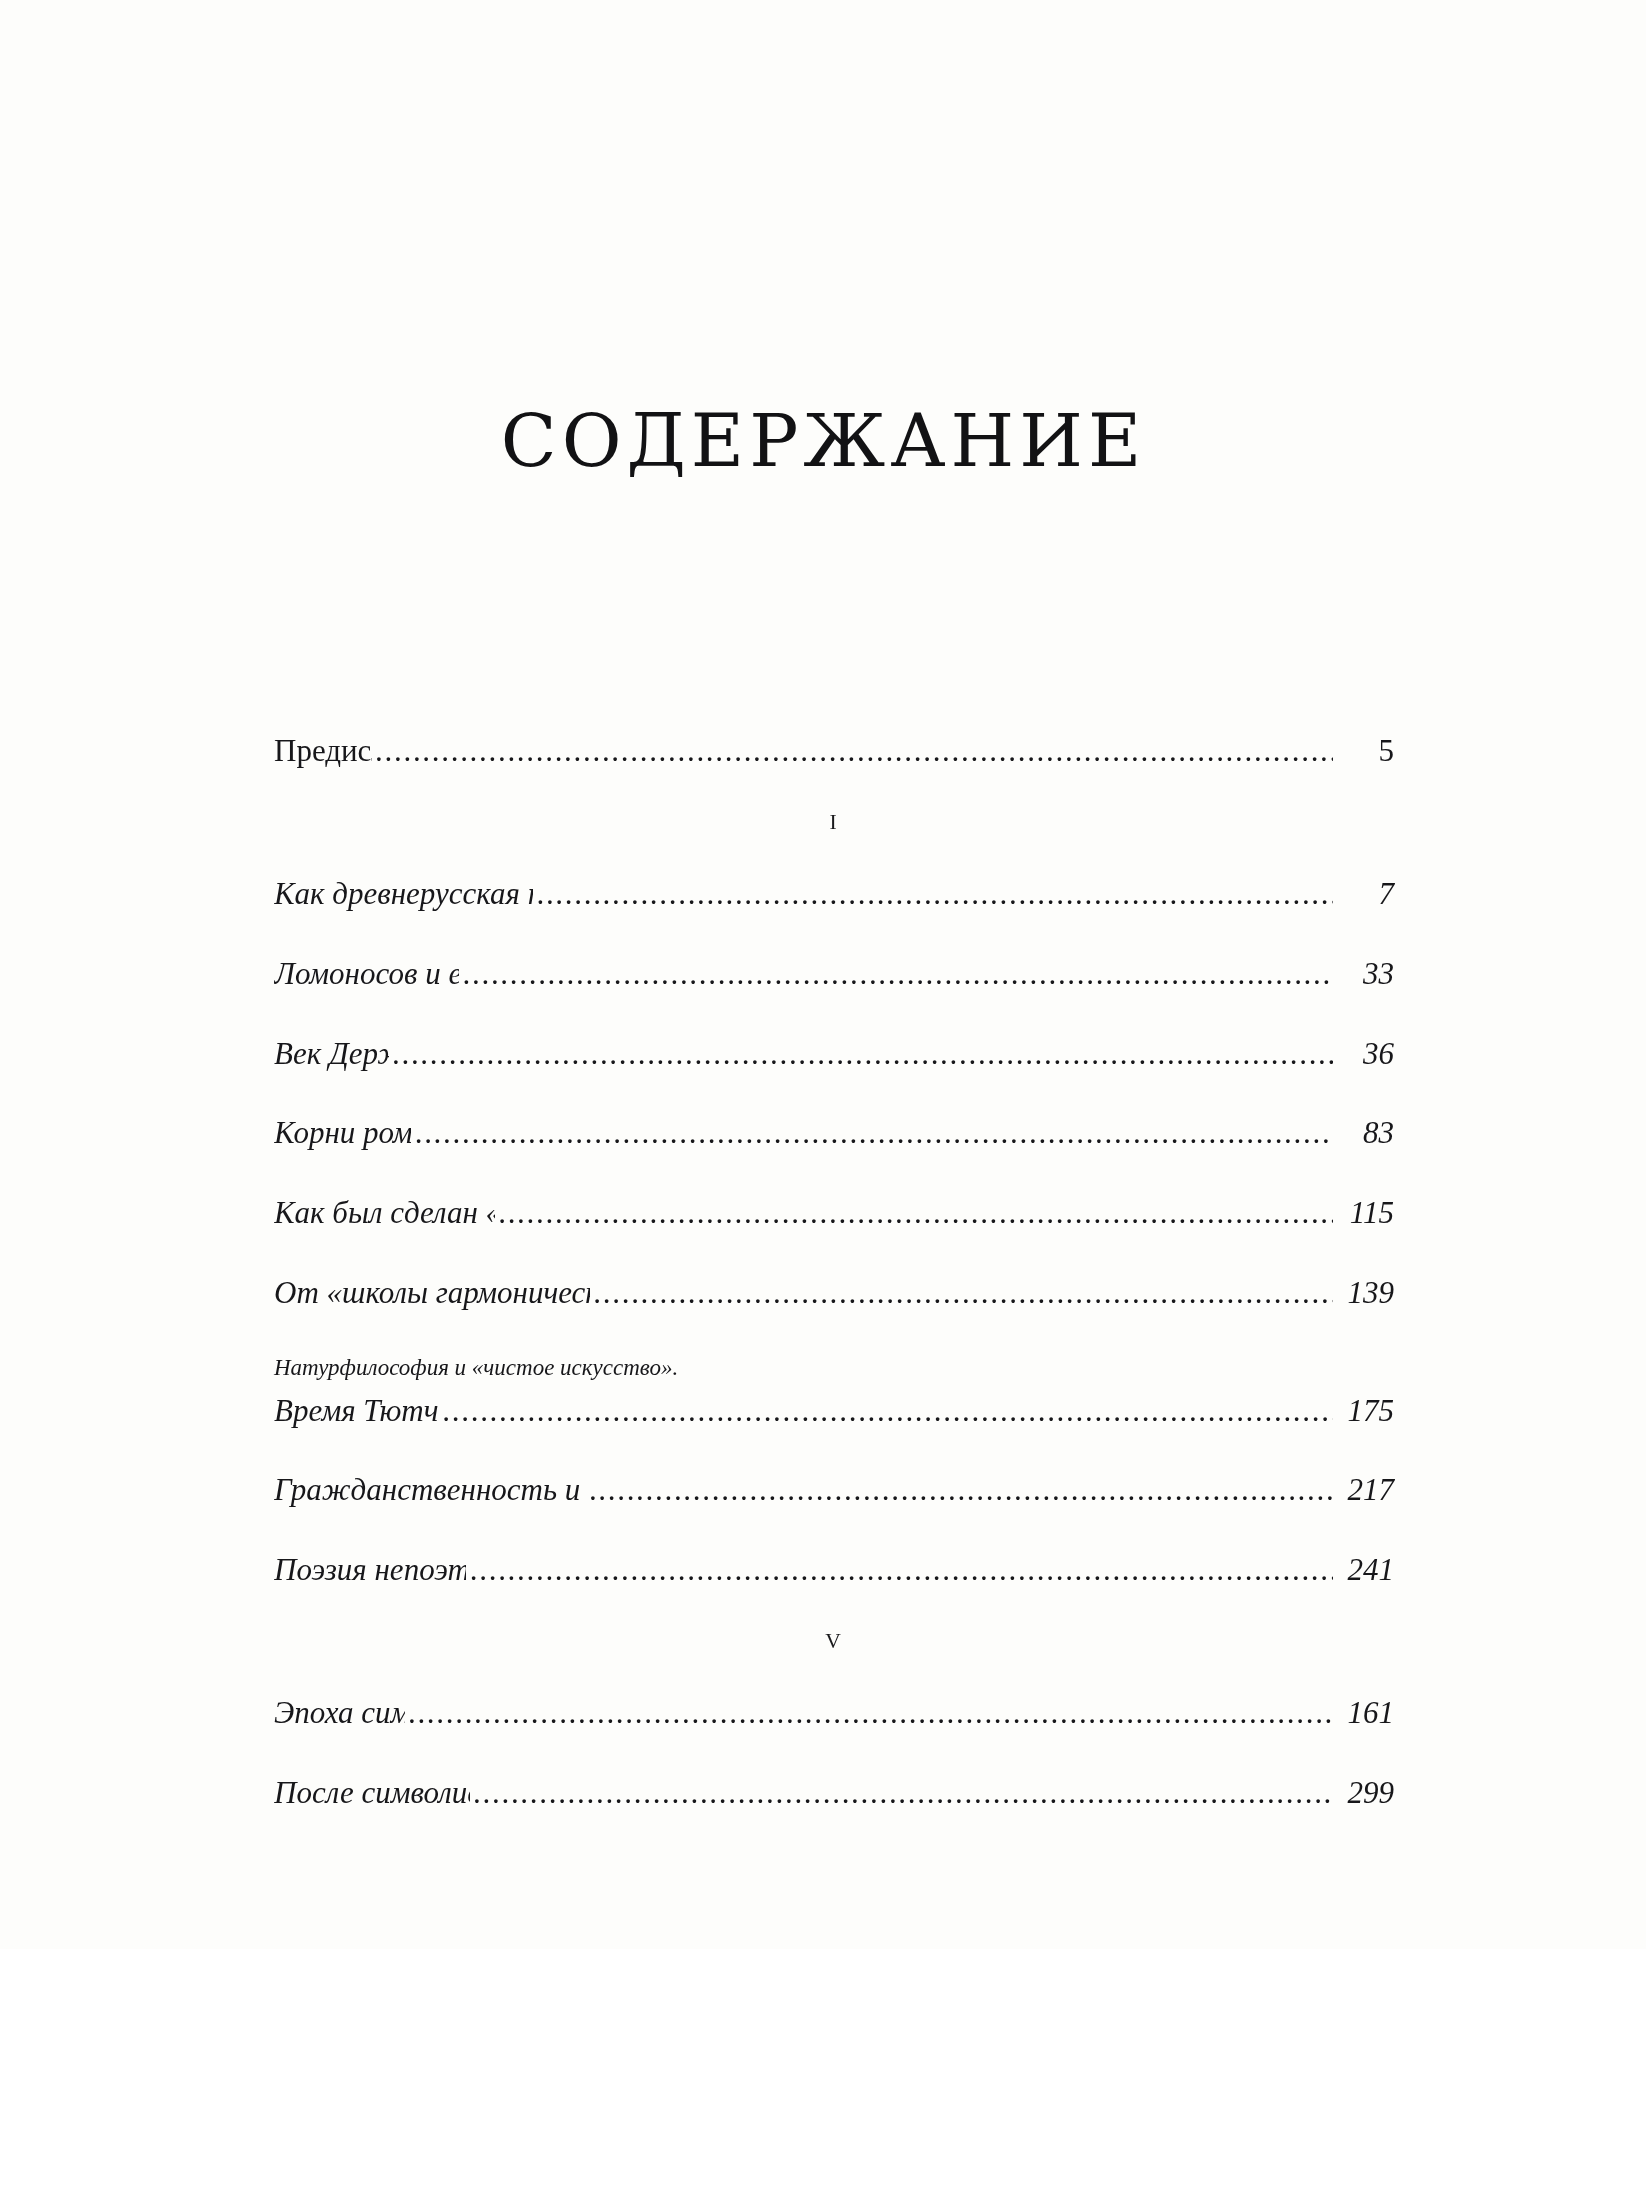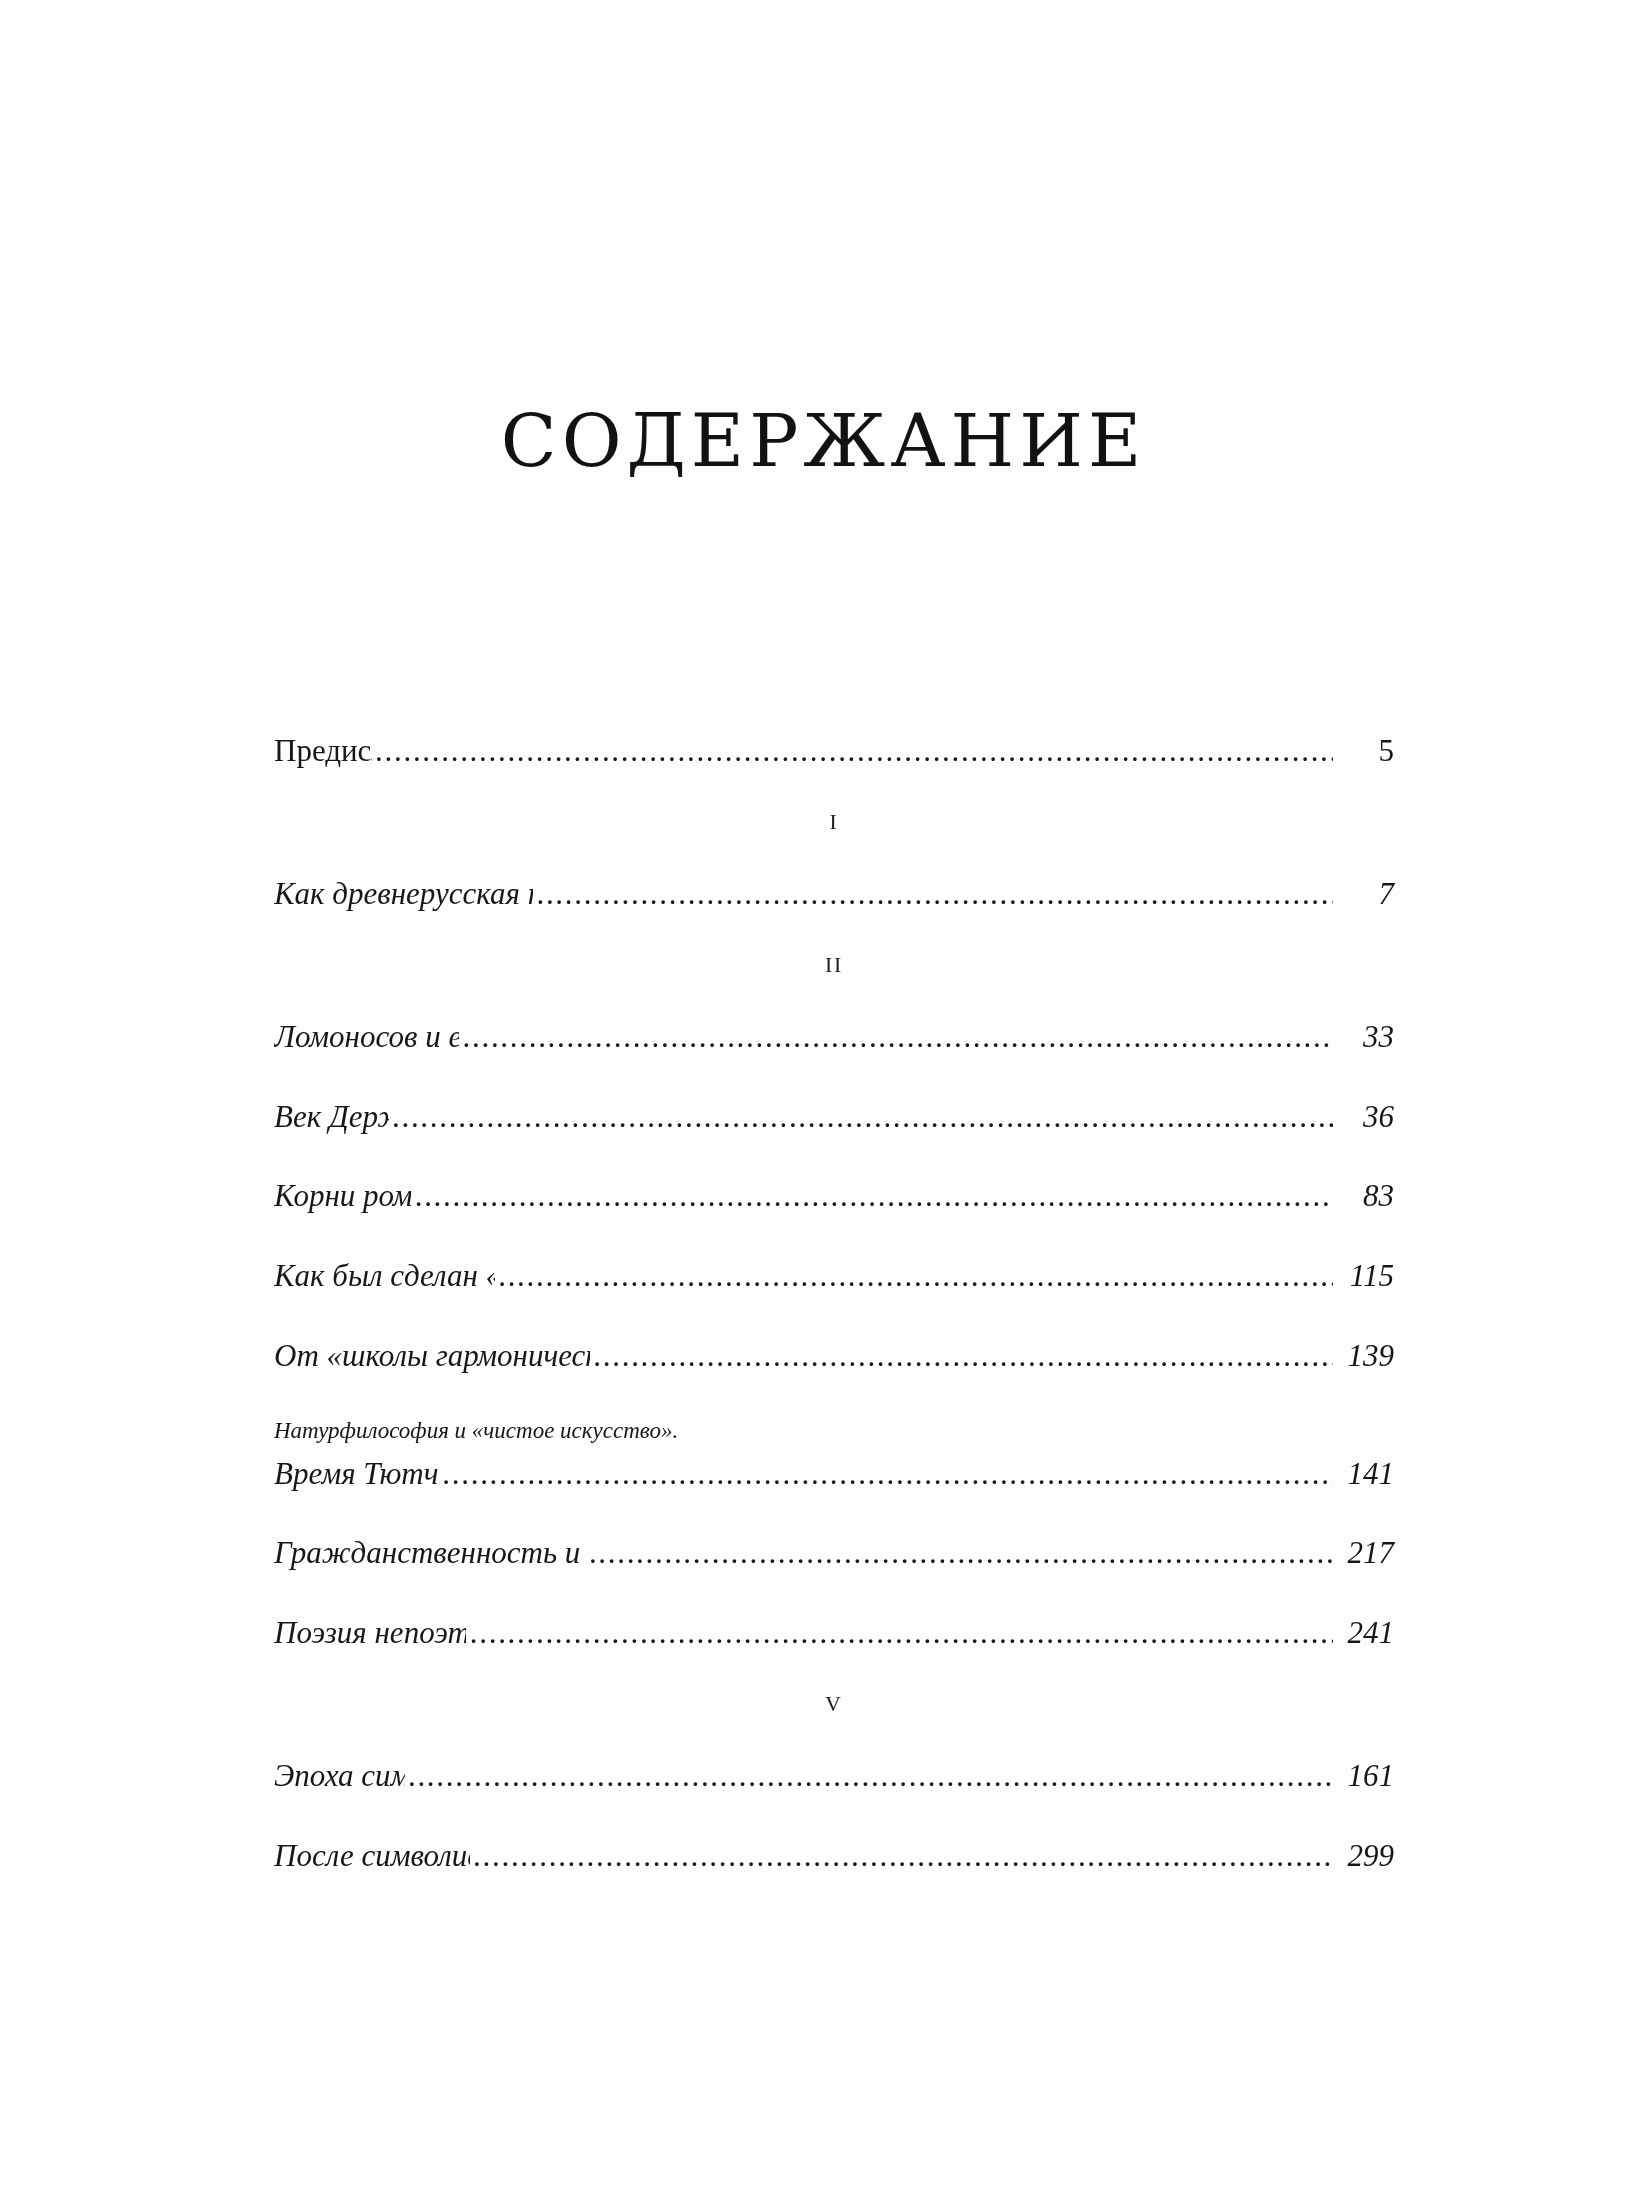--- a/index.html
+++ b/index.html
@@ -110,21 +110,20 @@
       <span class="entry-page">5</span>
     </div>
 
     <div class="part-num">I</div>
     <div class="entry italic">
       <span class="entry-title">Как древнерусская поэзия стала русской?</span>
       <span class="dots"></span>
       <span class="entry-page">7</span>
     </div>
 
-    <div class="part-num">II</div>
     <div class="entry italic">
       <span class="entry-title">Ломоносов и его революция</span>
       <span class="dots"></span>
       <span class="entry-page">33</span>
     </div>
     <div class="entry italic">
       <span class="entry-title">Век Державина</span>
       <span class="dots"></span>
       <span class="entry-page">36</span>
     </div>
@@ -142,21 +141,21 @@
     <div class="entry italic">
       <span class="entry-title">От «школы гармонической точности» до Лермонтова</span>
       <span class="dots"></span>
       <span class="entry-page">139</span>
     </div>
 
     <div class="entry-block-title">Натурфилософия и «чистое искусство».</div>
     <div class="entry italic">
       <span class="entry-title">Время Тютчева и Фета</span>
       <span class="dots"></span>
-      <span class="entry-page">141</span>
+      <span class="entry-page">175</span>
     </div>
     <div class="entry italic">
       <span class="entry-title">Гражданственность и сатира. Некрасов и его школа</span>
       <span class="dots"></span>
       <span class="entry-page">217</span>
     </div>
     <div class="entry italic">
       <span class="entry-title">Поэзия непоэтической эпохи</span>
       <span class="dots"></span>
       <span class="entry-page">241</span>

